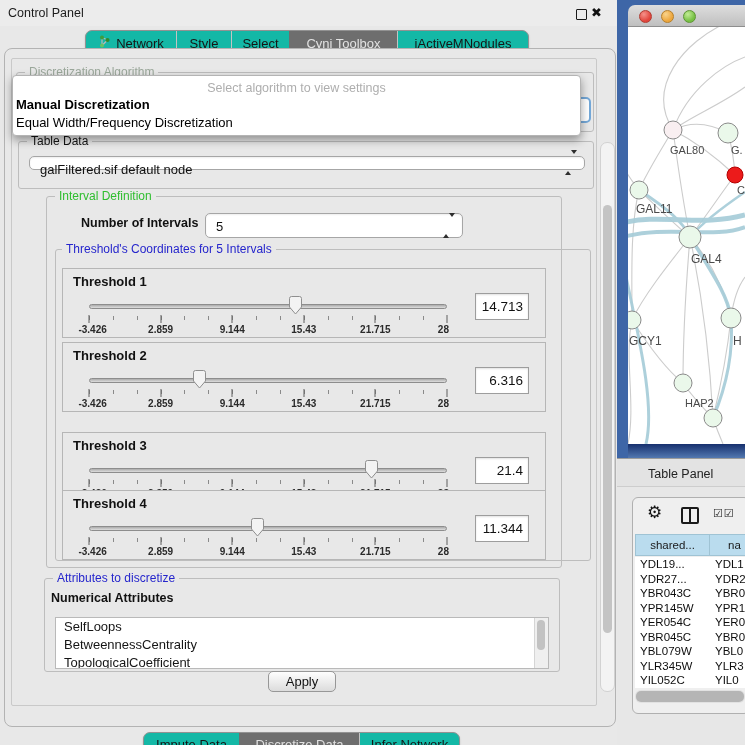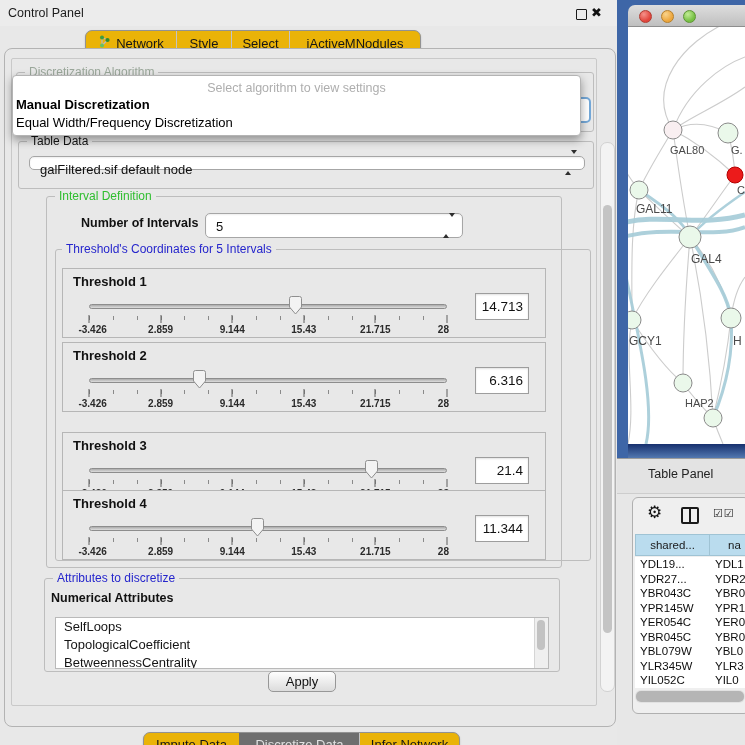--- a/index.html
+++ b/index.html
@@ -6,21 +6,21 @@
   body{width:745px;height:745px;overflow:hidden;background:#e8e8e8;
        font-family:"Liberation Sans",sans-serif;-webkit-font-smoothing:antialiased;}
   #root{position:relative;width:745px;height:745px;background:#e8e8e8;}
 
   
   .titlebar{position:absolute;left:0;top:0;width:617px;height:26px;background:#ececec;}
   .titlebar .ttl{position:absolute;left:8px;top:0;line-height:26px;font-size:12.5px;color:#1c1c1c;}
   .float-btn{position:absolute;left:576px;top:9px;width:9px;height:9px;border:1.5px solid #1b1b1b;border-radius:1px;}
   .close-btn{position:absolute;left:591px;top:5px;font-size:13px;font-weight:bold;color:#111;font-family:"DejaVu Sans",sans-serif;}
 
-  .seg-tabs{position:absolute;display:flex;background:#eab308;border:1px solid #929292;border-radius:7px;overflow:hidden;box-shadow:0 1px 2px rgba(0,0,0,.18);}
+  .seg-tabs{position:absolute;display:flex;background:#14b8a6;border:1px solid #929292;border-radius:7px;overflow:hidden;box-shadow:0 1px 2px rgba(0,0,0,.18);}
   .seg{display:flex;align-items:center;justify-content:center;font-size:13px;color:#161616;border-left:1px solid #c3c3c3;box-sizing:border-box;}
   .seg:first-child{border-left:none;}
   .seg.sel{background:#6e6e6e;color:#e2e2e2;border-left-color:#6e6e6e;}
   .seg .nicon{margin-right:5px;display:inline-block;}
   #top-tabs{left:85px;top:30px;height:24px;}
   #bottom-tabs{left:143px;top:732px;height:22px;}
 
   .outer-panel{position:absolute;left:4px;top:48px;width:612px;height:679px;background:#e8e8e8;border:1px solid #b3b3b3;border-radius:8px;box-sizing:border-box;}
   .content-panel{position:absolute;left:11px;top:58px;width:586px;height:648px;background:#e8e8e8;border:1px solid #c9c9c9;border-radius:2px;box-sizing:border-box;}
 
@@ -81,21 +81,21 @@
                 background:linear-gradient(#dedede,#bfbfbf);border-bottom:1px solid #8e8e8e;box-sizing:border-box;}
   .light{position:absolute;top:5px;width:13px;height:13px;border-radius:50%;box-sizing:border-box;}
   .light.red{left:11px;background:radial-gradient(circle at 35% 30%,#f5928a,#e1453c 65%);border:1px solid #b03c32;}
   .light.yellow{left:33px;background:radial-gradient(circle at 35% 30%,#f8d38c,#eda63c 65%);border:1px solid #b57f2a;}
   .light.green{left:55px;background:radial-gradient(circle at 35% 30%,#c2ec96,#76c043 65%);border:1px solid #5d9434;}
   .netcanvas{position:absolute;left:0;top:22px;width:120px;height:417px;background:#fff;}
   .win-frame-bottom{position:absolute;left:0;top:439px;width:117px;height:14px;background:linear-gradient(#16306e,#5378b0);}
 
   
   .tp-base{position:absolute;left:617px;top:458px;width:128px;height:287px;background:#e7e7e7;}
-  .tp-header{position:absolute;left:617px;top:458px;width:128px;height:36px;background:#e3e3e3;border-top:1px solid #9b9b9b;border-bottom:1px solid #cdcdcd;box-sizing:border-box;}
+  .tp-header{position:absolute;left:617px;top:458px;width:128px;height:29px;background:#e3e3e3;border-top:1px solid #9b9b9b;border-bottom:1px solid #cdcdcd;box-sizing:border-box;}
   .tp-header .t{position:absolute;left:31px;top:0;line-height:31px;font-size:12.5px;color:#222;}
   .tp-box{position:absolute;left:632px;top:497px;width:118px;height:217px;background:#efefef;border:1px solid #b0b0b0;border-radius:6px;box-sizing:border-box;}
   .gear{position:absolute;left:14px;top:4px;font-size:17px;color:#141414;font-family:"DejaVu Sans",sans-serif;}
   .split-icon{position:absolute;left:48px;top:9px;width:14px;height:13px;border:2px solid #1a1a1a;border-radius:2px;box-sizing:content-box;}
   .split-icon::after{content:"";position:absolute;left:6px;top:0;width:2px;height:13px;background:#1a1a1a;}
   .checks{position:absolute;left:80px;top:9px;font-size:11px;color:#1a1a1a;letter-spacing:1px;font-family:"DejaVu Sans",sans-serif;}
   .tp-table{position:absolute;left:2px;top:36px;width:112px;}
   .hcell{position:absolute;top:0;height:22px;background:#badcee;border:1px solid #9fc3d4;box-sizing:border-box;font-size:11.5px;color:#1a1a1a;line-height:20px;}
   .hcell.c1{left:0;width:75px;text-align:center;}
   .hcell.c2{left:74px;width:45px;padding-left:18px;}
@@ -130,20 +130,23 @@
           </svg>
       </span>
       <span>Network</span>
     </div>
     <div class="seg" style="width:55px;">
       <span>Style</span>
     </div>
     <div class="seg" style="width:58px;">
       <span>Select</span>
     </div>
+    <div class="seg sel" style="width:108px;">
+      <span>Cyni Toolbox</span>
+    </div>
     <div class="seg" style="width:131px;">
       <span>jActiveMNodules</span>
     </div>
   </div>
 
   <div class="outer-panel"></div>
   <div class="content-panel"></div>
 
   <div class="group" style="left:16px;top:72px;width:578px;height:60px;">
     <span class="glabel dim">Discretization Algorithm</span>
@@ -286,22 +289,22 @@
         <div class="vfield">11.344</div>
       </div>
     </div>
   </div>
 
   <div class="group" style="left:44px;top:578px;width:516px;height:94px;">
     <span class="glabel blue">Attributes to discretize</span>
     <span class="attr-heading">Numerical Attributes</span>
     <div class="attr-list">
       <div class="li">SelfLoops</div>
+      <div class="li">BetweennessCentrality</div>
       <div class="li">TopologicalCoefficient</div>
-      <div class="li">BetweennessCentrality</div>
       <div class="list-sb">
           <span class="th"></span>
         </div>
     </div>
   </div>
 
   <div class="apply-btn">Apply</div>
 
   <div class="vscroll">
       <span class="th"></span>

